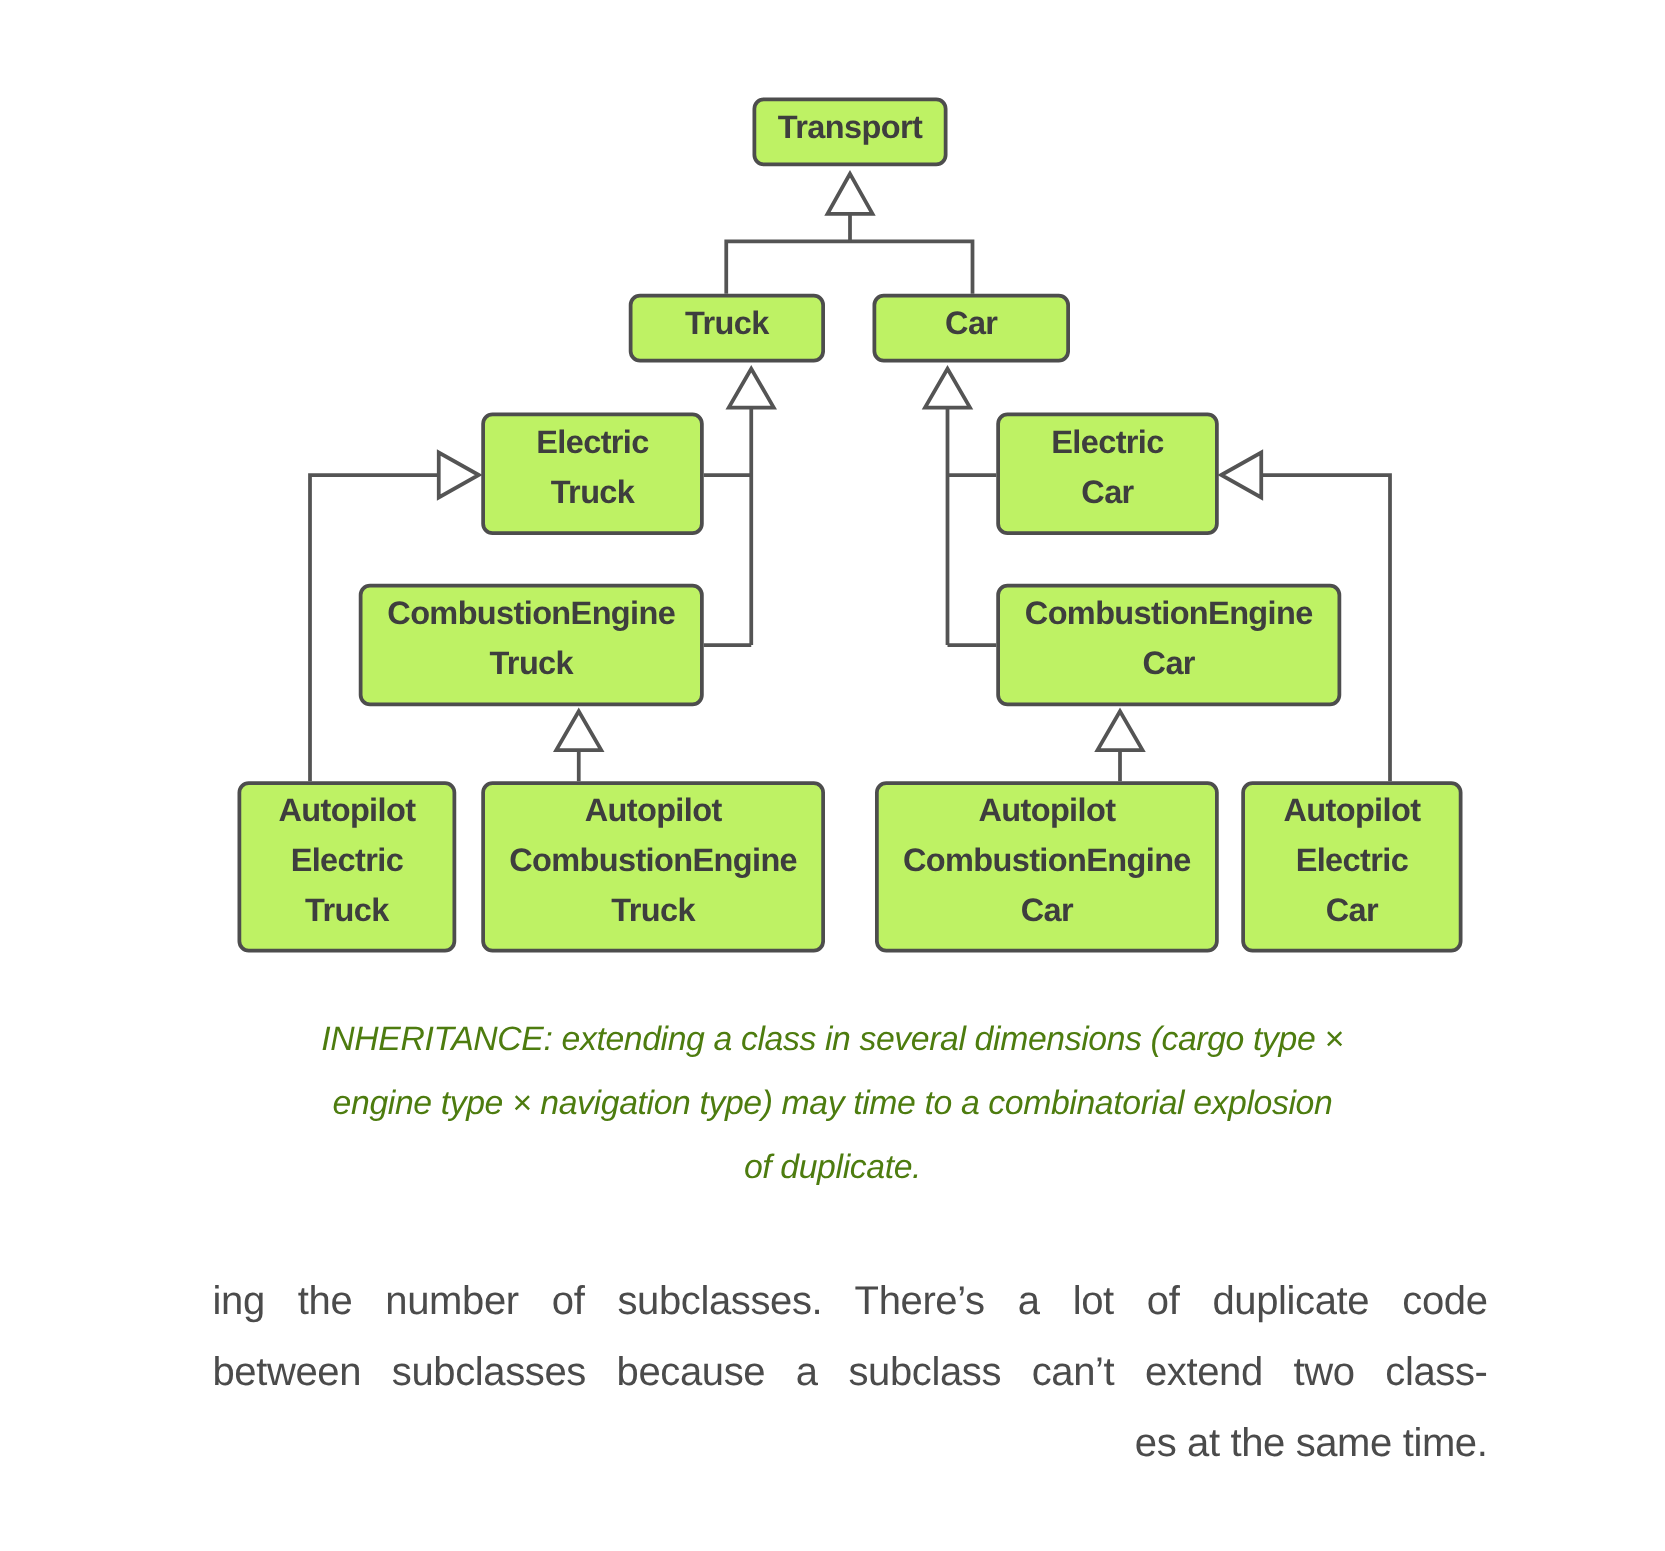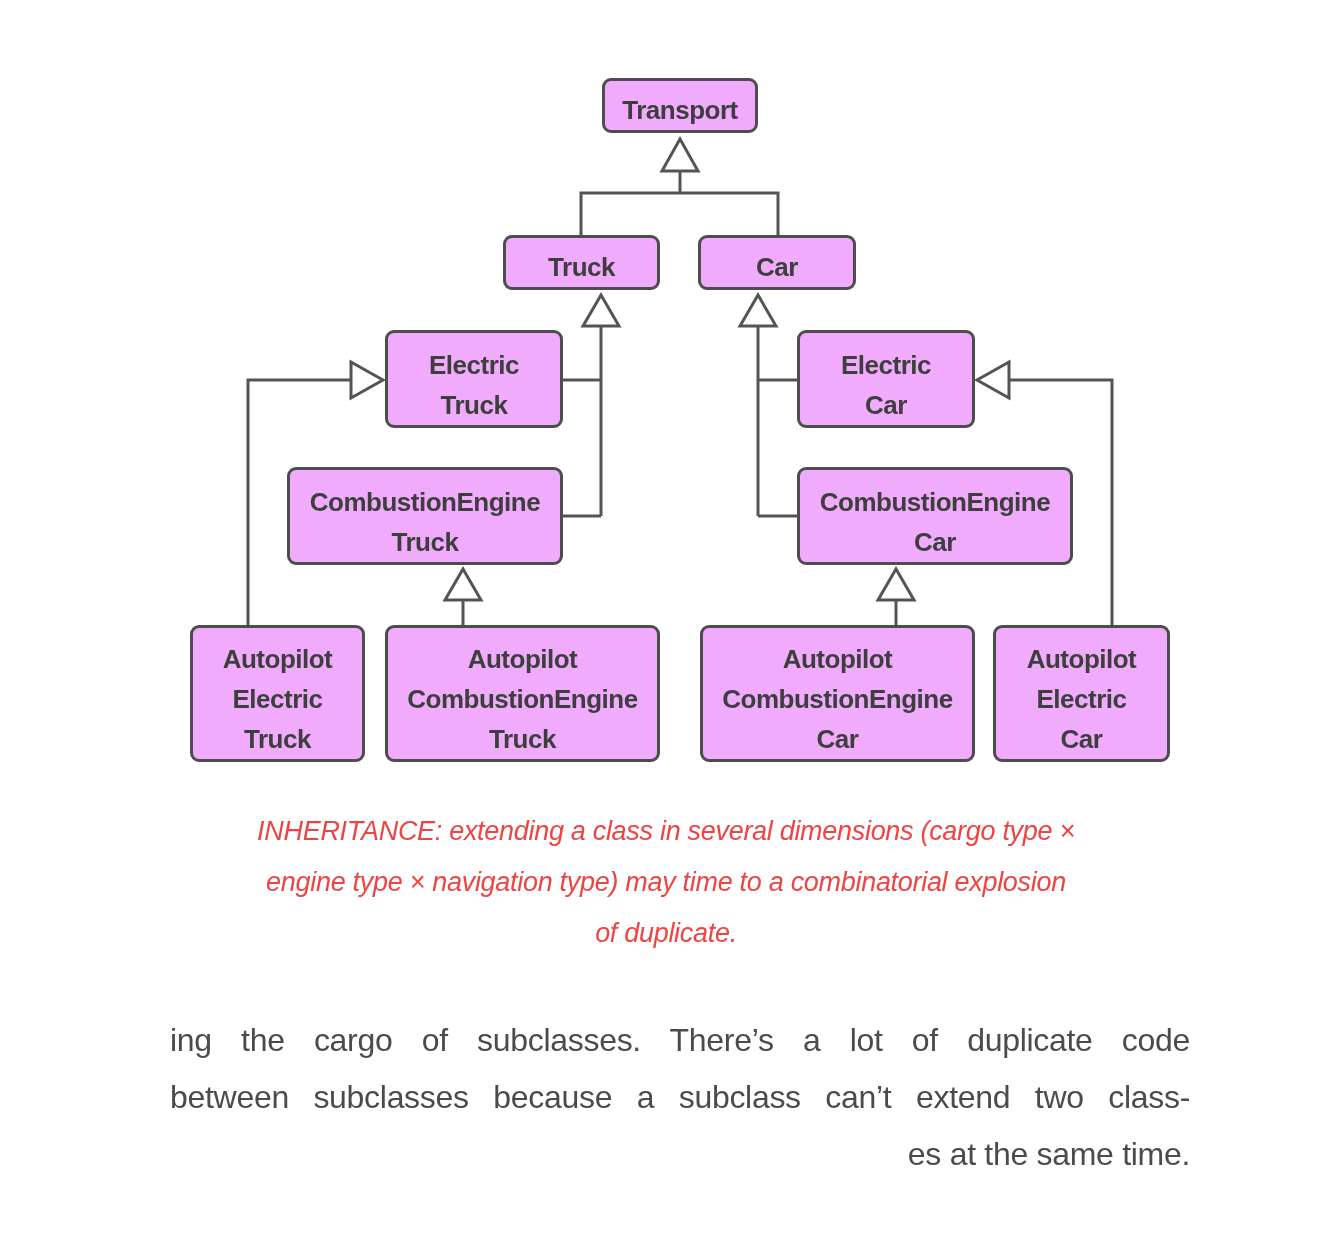--- a/index.html
+++ b/index.html
@@ -12,43 +12,43 @@
   .page { position: absolute; inset: 0; background: #ffffff; }
 
   
   .diagram { position: absolute; left: 0; top: 0; width: 1332px; height: 790px; }
   .connectors { position: absolute; left: 0; top: 0; width: 1332px; height: 790px; }
   .connectors path { fill: none; stroke: #545454; stroke-width: 3; }
   .connectors polygon { fill: #ffffff; stroke: #545454; stroke-width: 3; stroke-linejoin: miter; }
 
   .node {
     position: absolute;
-    background: #f0abfc;
+    background: #bef264;
     border: 3px solid #4d4d4d;
     border-radius: 9px;
-    display: flex; align-items: flex-end; justify-content: center;
+    display: flex; align-items: flex-start; justify-content: center;
     text-align: center;
   }
   .node span {
     font-weight: bold;
     font-size: 26px;
     line-height: 40px;
     color: #3e3e3e;
     white-space: pre-line;
     letter-spacing: -0.5px;
   }
 
   
   .caption {
     position: absolute; left: 150px; top: 806px; width: 1032px;
     text-align: center;
     font-style: italic;
     font-size: 27px;
     line-height: 51px;
-    color: #ef4444;
+    color: #4d7c0f;
     letter-spacing: -0.3px;
   }
 
   
   .body-text {
     position: absolute; left: 170px; top: 1012px; width: 1020px;
     font-size: 32px;
     line-height: 57px;
     color: #4b4b4b;
     letter-spacing: -0.3px;
@@ -150,18 +150,18 @@
 
   </div>
 
   <div class="caption">
     <div class="cap-line">INHERITANCE: extending a class in several dimensions (cargo type ×</div>
     <div class="cap-line">engine type × navigation type) may time to a combinatorial explosion</div>
     <div class="cap-line">of duplicate.</div>
   </div>
 
   <div class="body-text">
-    <div class="line just">ing the cargo of subclasses. There’s a lot of duplicate code</div>
+    <div class="line just">ing the number of subclasses. There’s a lot of duplicate code</div>
     <div class="line just">between subclasses because a subclass can’t extend two class-</div>
     <div class="line">es at the same time.</div>
   </div>
 
 </div>
 
 </body></html>

